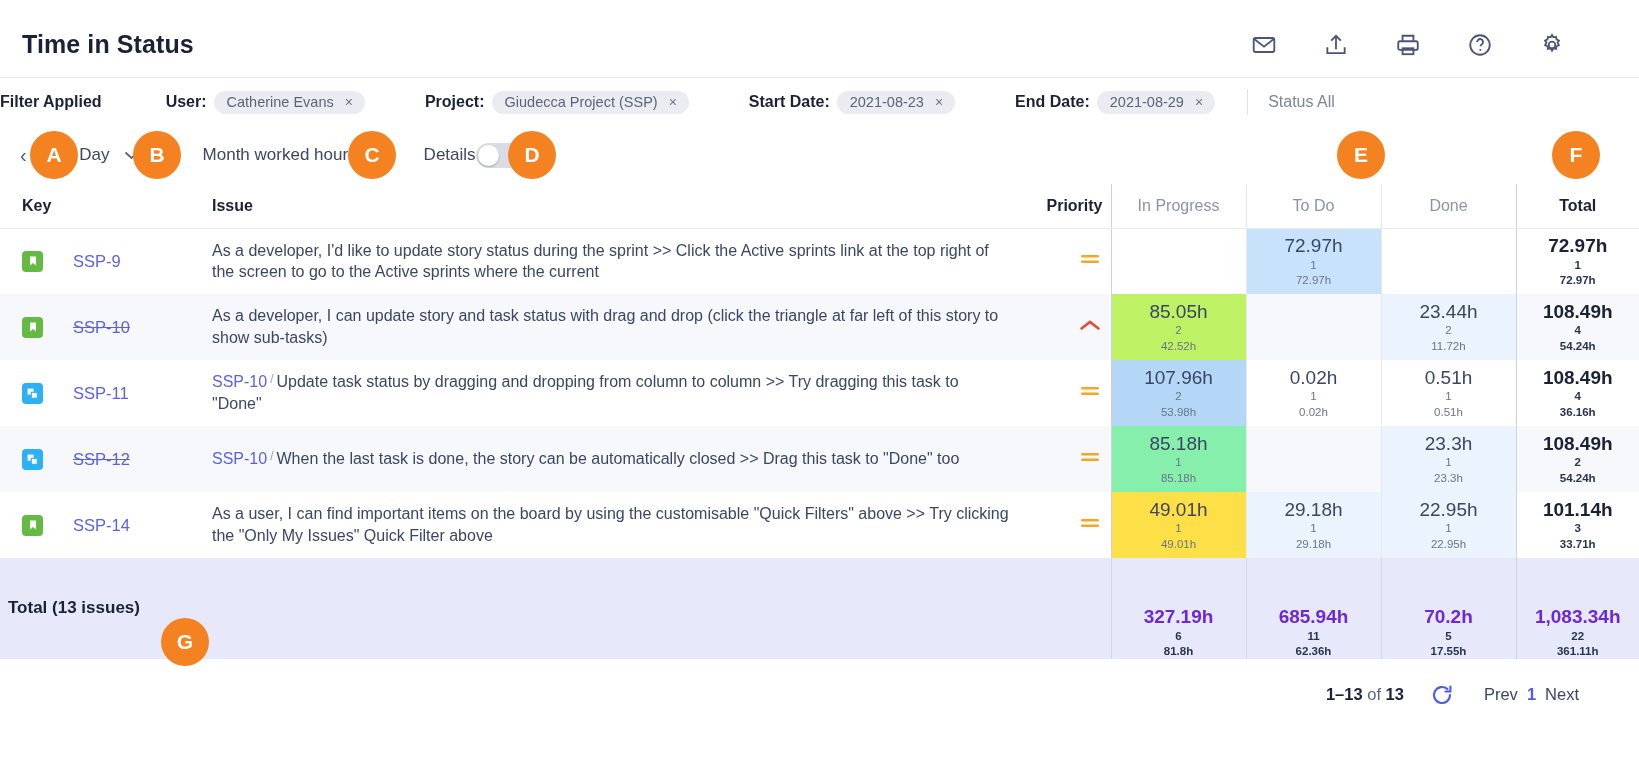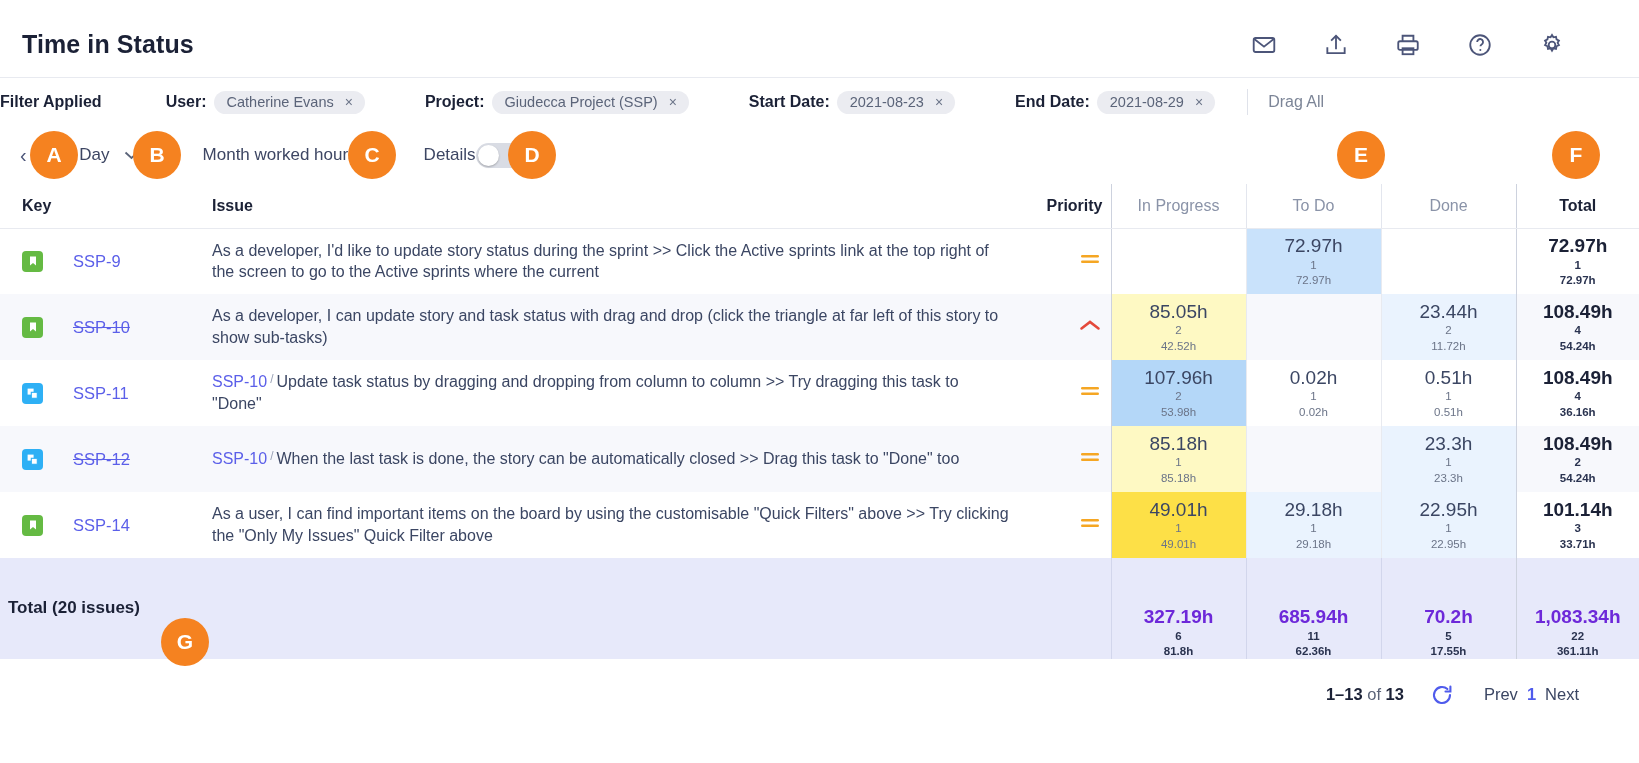--- a/index.html
+++ b/index.html
@@ -225,21 +225,21 @@
 
   <span class="filter-group">
     <span class="filter-label">End Date:</span>
     <span class="chip">
       <span>2021-08-29</span>
       <span class="x">×</span>
     </span>
   </span>
 
   <span class="divider-v"></span>
-  <span class="clear-all">Drag All</span>
+  <span class="clear-all">Status All</span>
 </div>
 
 <div class="toolbar">
   <span class="arrows">
     <span class="arrow">‹</span>
     <span class="arrow">›</span>
   </span>
   <span class="sel b">
     <span>Day</span>
     <span class="caret">
@@ -327,21 +327,21 @@
             </span>
             <span class="key-link struck">SSP-10</span>
           </span>
         </td>
         <td class="issue-cell">
           <div class="issue-text"><span>As a developer, I can update story and task status with drag and drop (click the triangle at far left of this story to show sub-tasks)</span></div>
         </td>
         <td class="pri-cell"><span class="pri-icon"><svg width="22" height="16" viewBox="0 0 22 16" fill="none" stroke="#e4493b" stroke-width="2.6" stroke-linecap="round">
               <path d="M2.5 11.5L11 5l8.5 6.5"></path>
             </svg></span></td>
-        <td class="stat first" style="background:#fef9c3">
+        <td class="stat first" style="background:#bef264">
           <div class="v1">85.05h</div>
           <div class="v2">2</div>
           <div class="v3">42.52h</div>
         </td>
         <td class="stat "></td>
         <td class="stat " style="background:#eaf3fe">
           <div class="v1">23.44h</div>
           <div class="v2">2</div>
           <div class="v3">11.72h</div>
         </td>
@@ -403,21 +403,21 @@
             <span class="key-link struck">SSP-12</span>
           </span>
         </td>
         <td class="issue-cell">
           <div class="issue-text"><span class="parent-link">SSP-10</span><span class="slash">/</span><span>When the last task is done, the story can be automatically closed &gt;&gt; Drag this task to "Done" too</span></div>
         </td>
         <td class="pri-cell"><span class="pri-icon"><svg width="22" height="16" viewBox="0 0 22 16">
               <rect x="2" y="4" width="18" height="2.6" rx="1.3" fill="#f5a623"></rect>
               <rect x="2" y="9.4" width="18" height="2.6" rx="1.3" fill="#f5a623"></rect>
             </svg></span></td>
-        <td class="stat first" style="background:#fef9c3">
+        <td class="stat first" style="background:#86efac">
           <div class="v1">85.18h</div>
           <div class="v2">1</div>
           <div class="v3">85.18h</div>
         </td>
         <td class="stat "></td>
         <td class="stat " style="background:#eaf3fe">
           <div class="v1">23.3h</div>
           <div class="v2">1</div>
           <div class="v3">23.3h</div>
         </td>
@@ -460,21 +460,21 @@
           <div class="v2">1</div>
           <div class="v3">22.95h</div>
         </td>
         <td class="stat total-col">
           <div class="v1">101.14h</div>
           <div class="v2">3</div>
           <div class="v3">33.71h</div>
         </td>
       </tr>
       <tr class="total-row">
-        <td class="lbl" colspan="3">Total (20 issues)</td>
+        <td class="lbl" colspan="3">Total (13 issues)</td>
         <td class="stat">
           <div class="v1">327.19h</div>
           <div class="v2">6</div>
           <div class="v3">81.8h</div>
         </td>
         <td class="stat">
           <div class="v1">685.94h</div>
           <div class="v2">11</div>
           <div class="v3">62.36h</div>
         </td>

